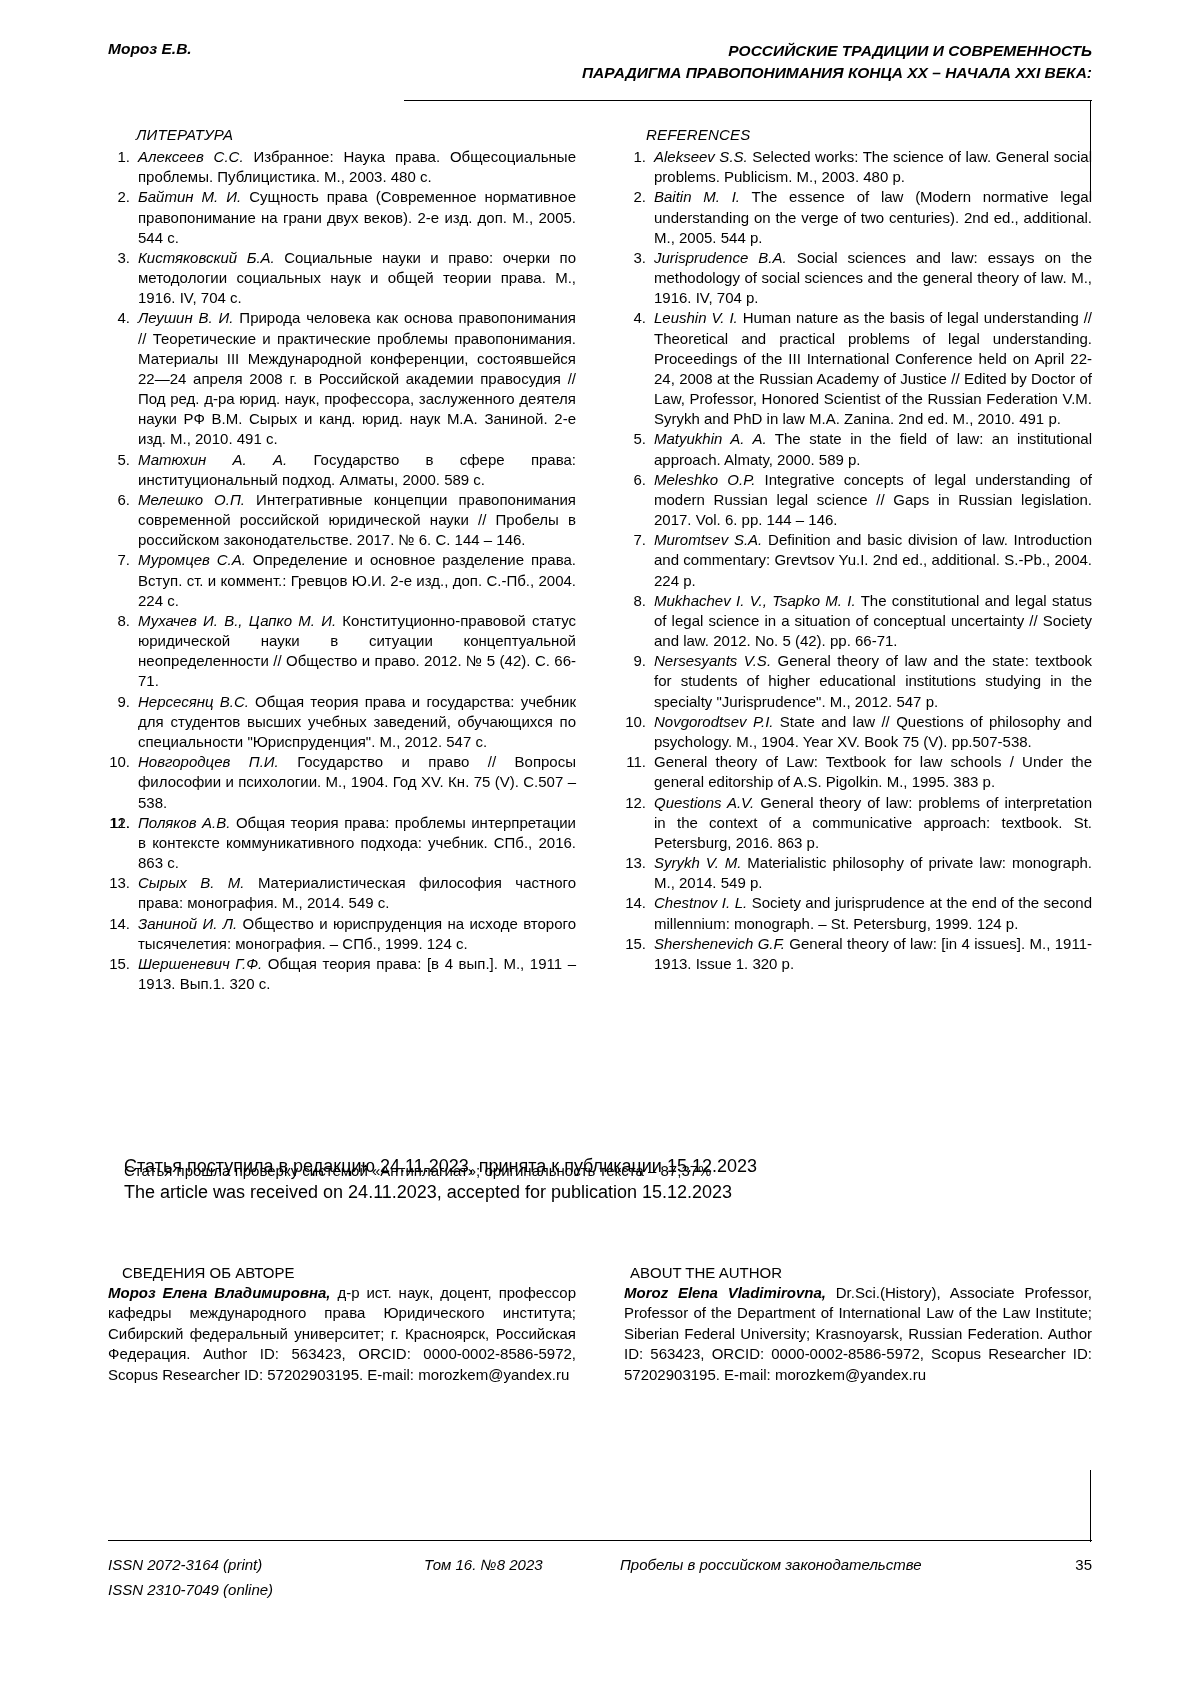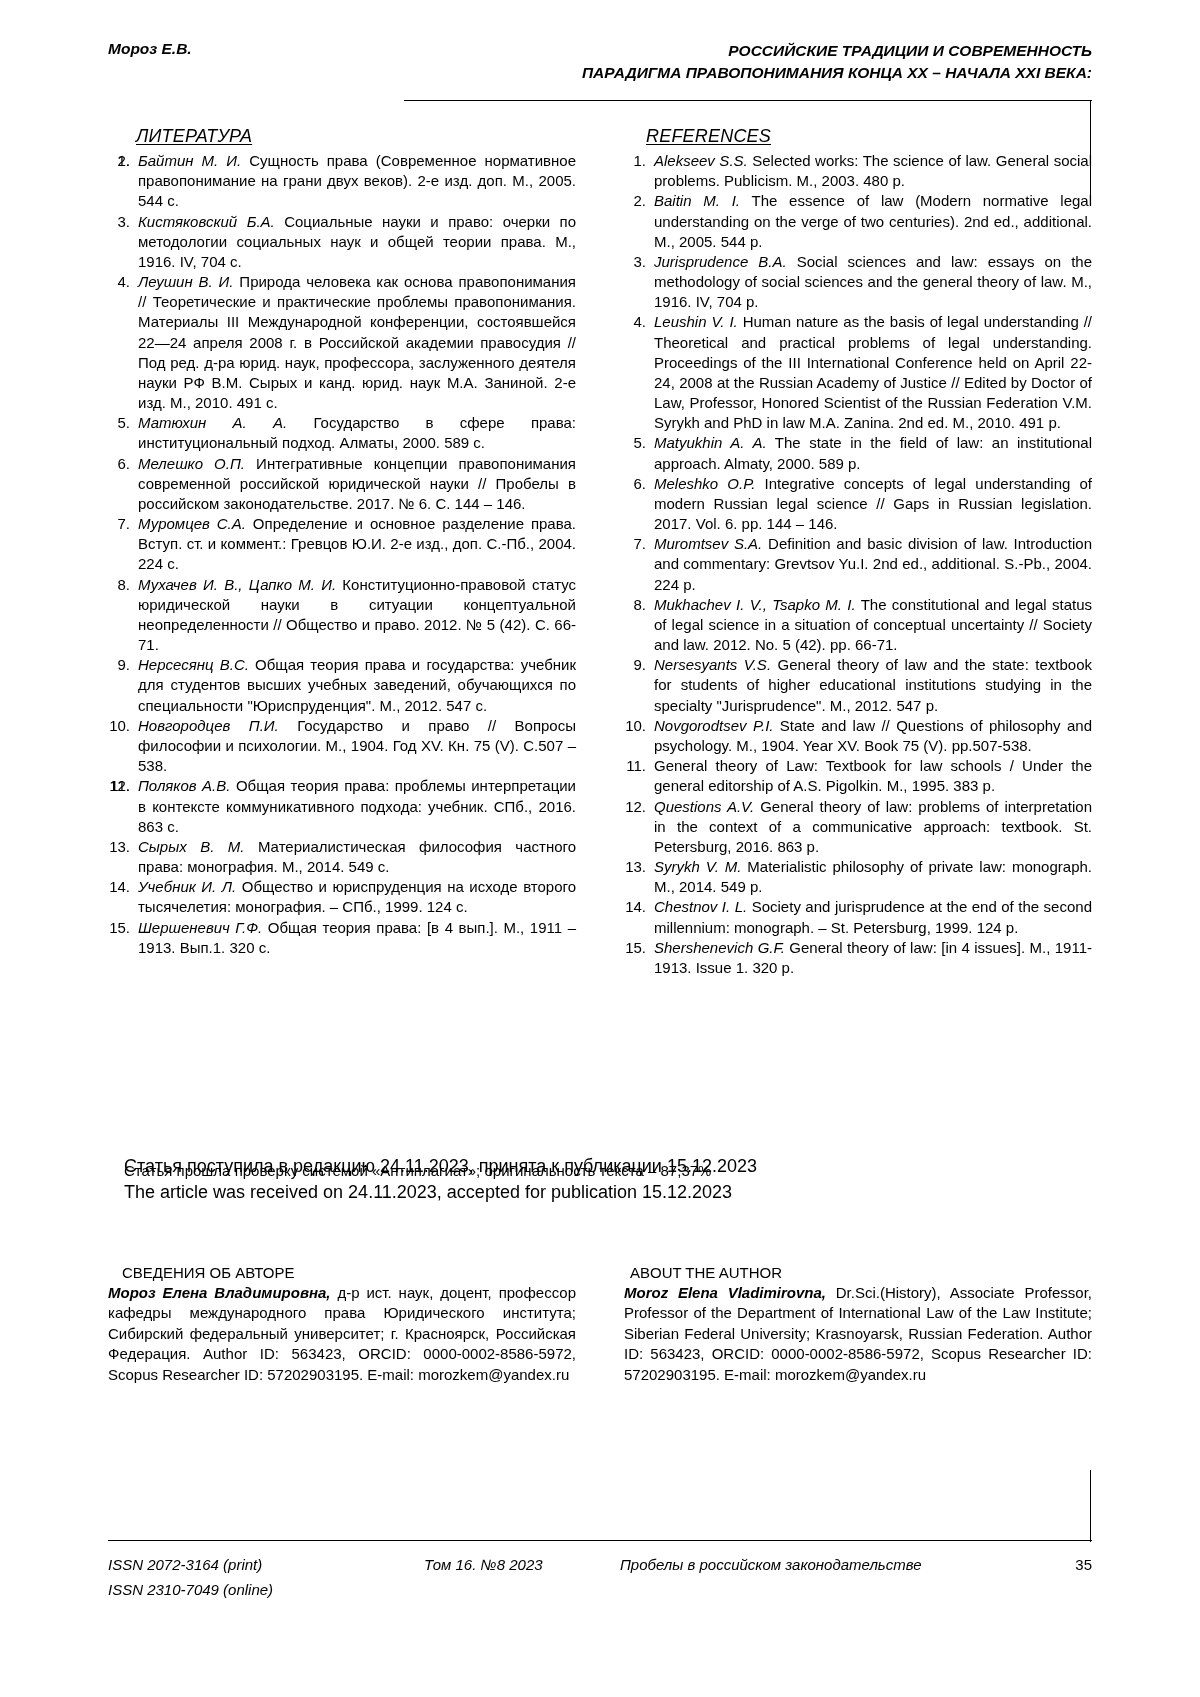--- a/index.html
+++ b/index.html
@@ -71,24 +71,23 @@
     top: 126px;
     width: 984px;
     display: flex;
     gap: 48px;
   }
   .col {
     width: 468px;
   }
   .col-title {
     font-style: italic;
-    font-size: 18px;
+    font-size: 15px;
     letter-spacing: .2px;
     margin: 0 0 4px 28px;
-    text-decoration: underline;
     text-underline-offset: 2px;
   }
   .col-title.en { margin-left: 22px; }
 
   ol.reflist {
     list-style: none;
     margin: 0;
     padding: 0;
   }
   ol.reflist li {
@@ -195,34 +194,34 @@
     </div>
   </div>
   <div class="header-rule"></div>
   <div class="header-tick"></div>
 
   <div class="columns">
 
     <div class="col">
       <div class="col-title">ЛИТЕРАТУРА</div>
       <ol class="reflist" id="list-ru">
-          <li><span class="num">1.</span></li>
+          <li><span class="num">1.</span><span class="ref-text"><i>Алексеев С.С.</i> Избранное: Наука права. Общесоциальные проблемы. Публицистика. М., 2003. 480 с.</span></li>
           <li><span class="num">2.</span><span class="ref-text"><i>Байтин М. И.</i> Сущность права (Современное нормативное правопонимание на грани двух веков). 2-е изд. доп. М., 2005. 544 с.</span></li>
           <li><span class="num">3.</span><span class="ref-text"><i>Кистяковский Б.А.</i> Социальные науки и право: очерки по методологии социальных наук и общей теории права. М., 1916. IV, 704 с.</span></li>
           <li><span class="num">4.</span><span class="ref-text"><i>Леушин В. И.</i> Природа человека как основа правопонимания // Теоретические и практические проблемы правопонимания. Материалы III Международной конференции, состоявшейся 22—24 апреля 2008 г. в Российской академии правосудия // Под ред. д-ра юрид. наук, профессора, заслуженного деятеля науки РФ В.М. Сырых и канд. юрид. наук М.А. Заниной. 2-е изд. М., 2010. 491 с.</span></li>
           <li><span class="num">5.</span><span class="ref-text"><i>Матюхин А. А.</i> Государство в сфере права: институциональный подход. Алматы, 2000. 589 с.</span></li>
           <li><span class="num">6.</span><span class="ref-text"><i>Мелешко О.П.</i> Интегративные концепции правопонимания современной российской юридической науки // Пробелы в российском законодательстве. 2017. № 6. С. 144 – 146.</span></li>
           <li><span class="num">7.</span><span class="ref-text"><i>Муромцев С.А.</i> Определение и основное разделение права. Вступ. ст. и коммент.: Гревцов Ю.И. 2-е изд., доп. С.-Пб., 2004. 224 с.</span></li>
           <li><span class="num">8.</span><span class="ref-text"><i>Мухачев И. В., Цапко М. И.</i> Конституционно-правовой статус юридической науки в ситуации концептуальной неопределенности // Общество и право. 2012. № 5 (42). С. 66-71.</span></li>
           <li><span class="num">9.</span><span class="ref-text"><i>Нерсесянц В.С.</i> Общая теория права и государства: учебник для студентов высших учебных заведений, обучающихся по специальности "Юриспруденция". М., 2012. 547 с.</span></li>
           <li><span class="num">10.</span><span class="ref-text"><i>Новгородцев П.И.</i> Государство и право // Вопросы философии и психологии. М., 1904.  Год XV. Кн. 75 (V). С.507 – 538.</span></li>
           <li><span class="num">11.</span></li>
           <li><span class="num">12.</span><span class="ref-text"><i>Поляков А.В.</i> Общая теория права: проблемы интерпретации в контексте коммуникативного подхода: учебник. СПб., 2016. 863 с.</span></li>
           <li><span class="num">13.</span><span class="ref-text"><i>Сырых В. М.</i> Материалистическая философия частного права: монография. М., 2014. 549 с.</span></li>
-          <li><span class="num">14.</span><span class="ref-text"><i>Учебник И. Л.</i> Общество и юриспруденция на исходе второго тысячелетия: монография. – СПб., 1999. 124 с.</span></li>
+          <li><span class="num">14.</span><span class="ref-text"><i>Заниной И. Л.</i> Общество и юриспруденция на исходе второго тысячелетия: монография. – СПб., 1999. 124 с.</span></li>
           <li><span class="num">15.</span><span class="ref-text"><i>Шершеневич Г.Ф.</i> Общая теория права: [в 4 вып.]. М., 1911 – 1913.  Вып.1. 320 с.</span></li>
         </ol>
     </div>
 
     <div class="col">
       <div class="col-title en">REFERENCES</div>
       <ol class="reflist" id="list-en">
           <li><span class="num">1.</span><span class="ref-text"><i>Alekseev S.S.</i> Selected works: The science of law. General social problems. Publicism. M., 2003. 480 p.</span></li>
           <li><span class="num">2.</span><span class="ref-text"><i>Baitin M. I.</i> The essence of law (Modern normative legal understanding on the verge of two centuries). 2nd ed., additional. M., 2005. 544 p.</span></li>
           <li><span class="num">3.</span><span class="ref-text"><i>Jurisprudence B.A.</i> Social sciences and law: essays on the methodology of social sciences and the general theory of law. M., 1916. IV, 704 p.</span></li>

